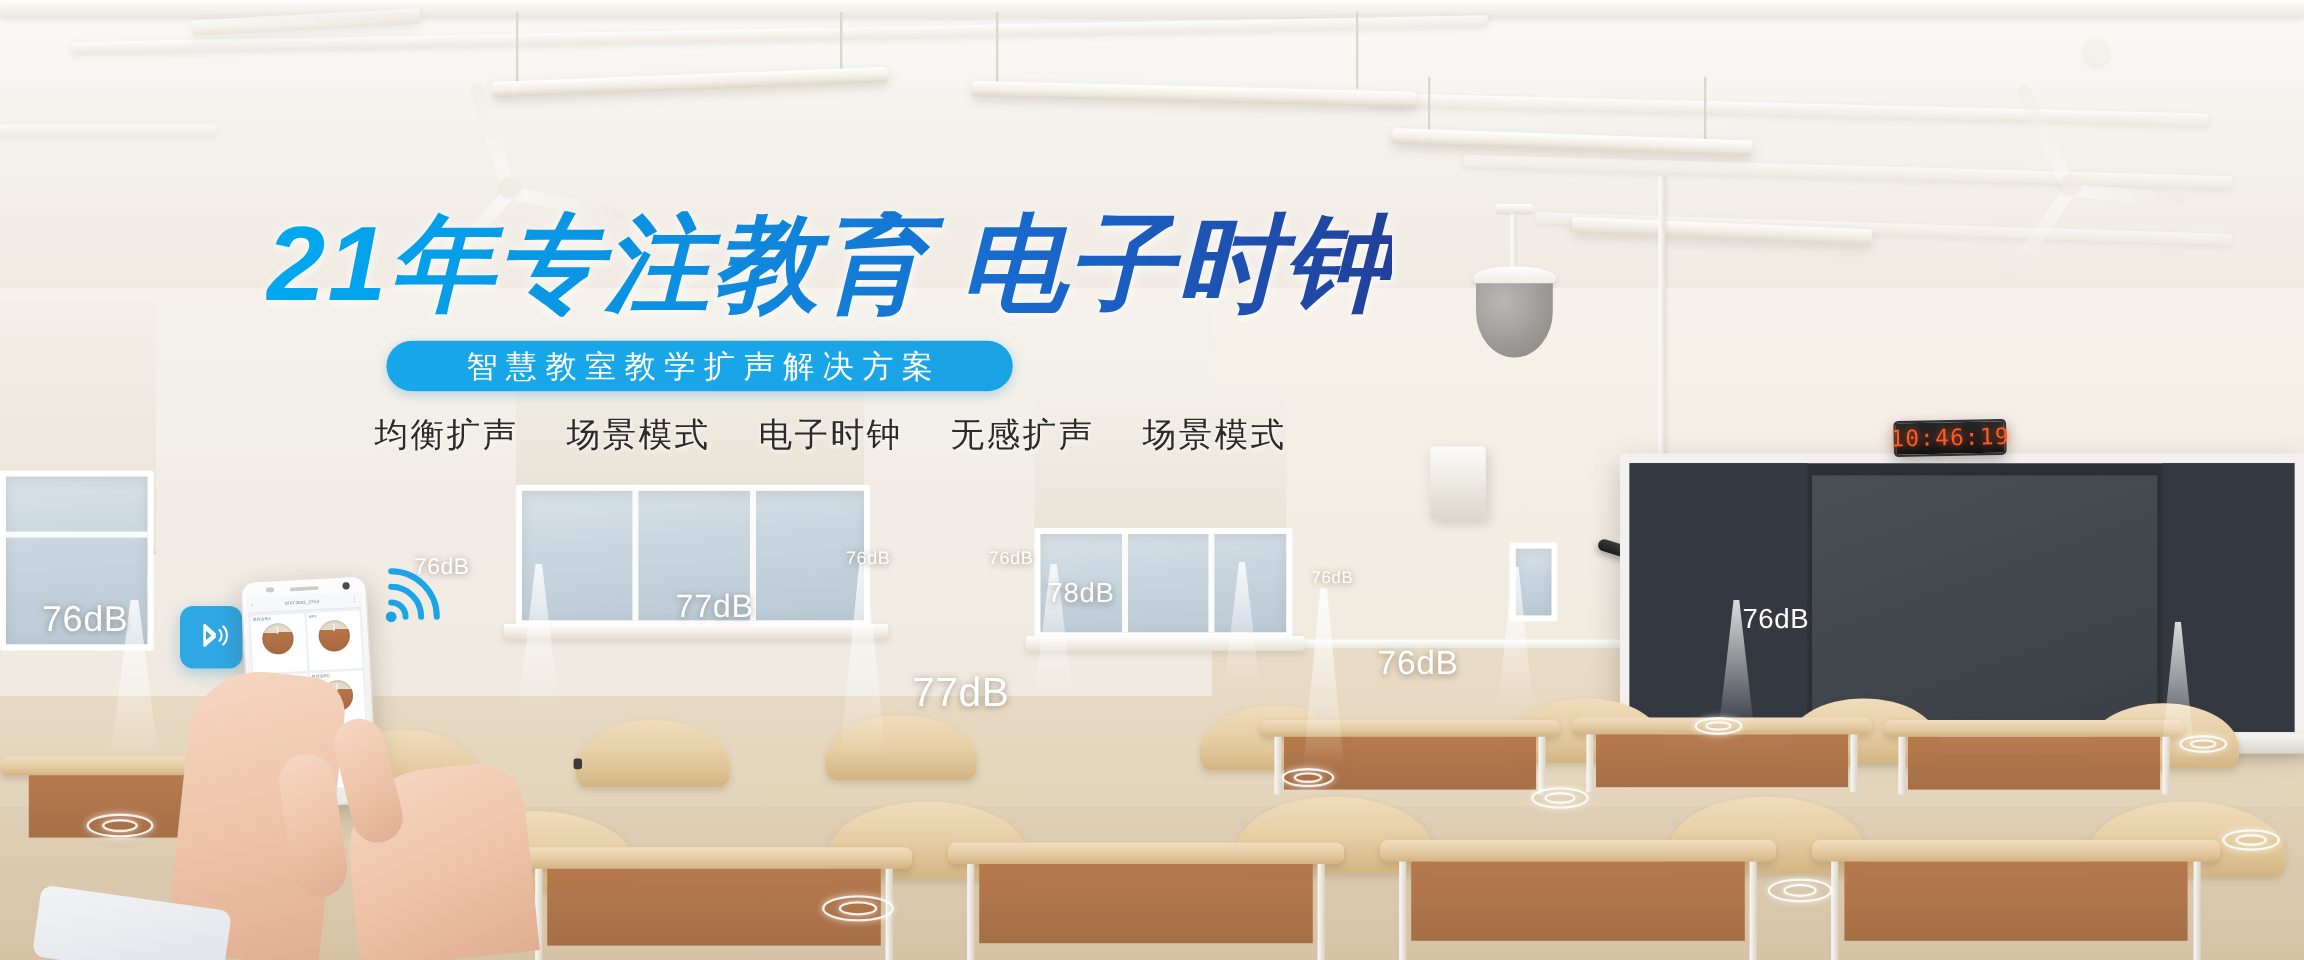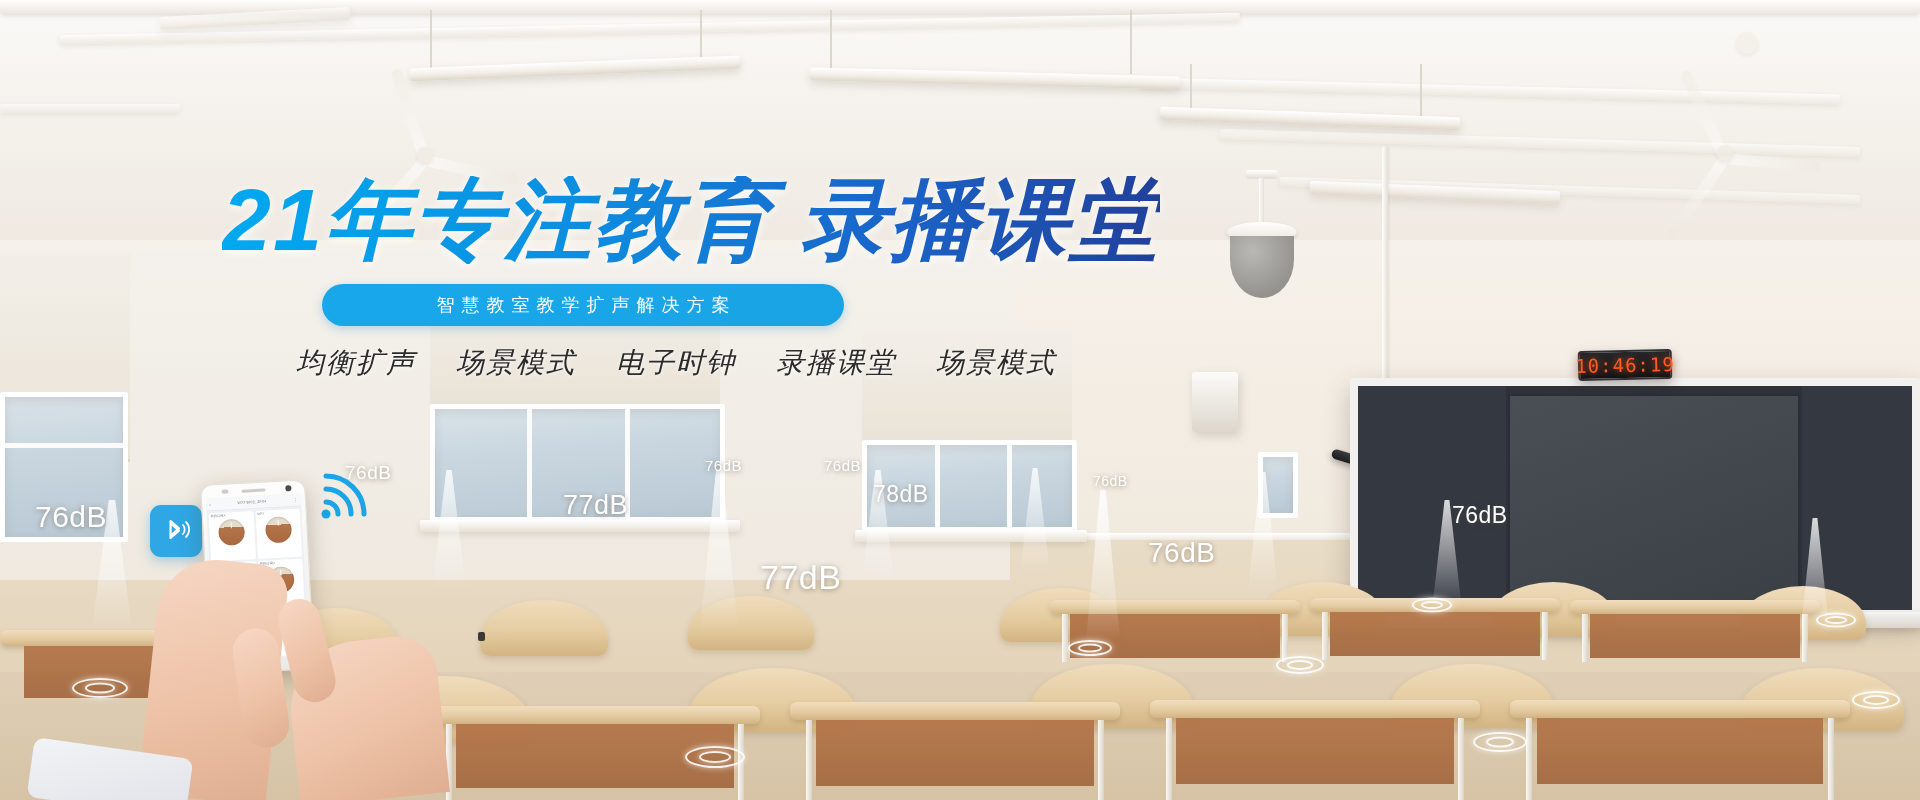--- a/index.html
+++ b/index.html
@@ -214,26 +214,26 @@
     -webkit-text-fill-color:transparent;
     filter:drop-shadow(0 2px 5px rgba(255,255,255,.95));
   }
   .pill{
     position:absolute; left:322px; top:284px; height:42px; width:522px;
     background:linear-gradient(90deg,#17a7ea 0%,#19a6e8 60%,#1aa3e4 100%);
     border-radius:21px; display:flex; align-items:center; justify-content:center;
     box-shadow:0 3px 10px rgba(25,140,210,.28);
   }
   .pill span{
-    color:#ffffff; font-size:18px; letter-spacing:7px; padding-left:7px;
+    color:#ffffff; font-size:26px; letter-spacing:7px; padding-left:7px;
     font-family:"DejaVu Sans","Liberation Sans",sans-serif;
   }
   .features{
-    position:absolute; left:296px; top:344px; display:flex; gap:40px;
-    align-items:center; white-space:nowrap;font-style:italic;
+    position:absolute; left:312px; top:344px; display:flex; gap:40px;
+    align-items:center; white-space:nowrap;
   }
   .features .f{
     color:#2b2b2b; font-size:28px; letter-spacing:2px;
     text-shadow:0 1px 4px rgba(255,255,255,.9);
     font-family:"DejaVu Sans","Liberation Sans",sans-serif;
   }
 
   
   .bt-badge{
     position:absolute; left:150px; top:505px; width:52px; height:52px;
@@ -569,31 +569,31 @@
       <span class="db-label" style="left: 563px; top: 490px; font-size: 27px; color: rgb(255, 255, 255);">77dB</span>
       <span class="db-label" style="left: 705px; top: 457px; font-size: 15px; color: rgb(255, 255, 255);">76dB</span>
       <span class="db-label" style="left: 824px; top: 457px; font-size: 15px; color: rgb(255, 255, 255);">76dB</span>
       <span class="db-label" style="left: 873px; top: 481px; font-size: 23px; color: rgb(255, 255, 255);">78dB</span>
       <span class="db-label" style="left: 760px; top: 558px; font-size: 34px; color: rgb(255, 255, 255);">77dB</span>
       <span class="db-label" style="left: 1093px; top: 473px; font-size: 14px; color: rgb(255, 255, 255);">76dB</span>
       <span class="db-label" style="left: 1148px; top: 537px; font-size: 28px; color: rgb(255, 255, 255);">76dB</span>
       <span class="db-label" style="left: 1452px; top: 502px; font-size: 23px; color: rgb(255, 255, 255);">76dB</span>
     </div>
 
-  <div class="headline">21年专注教育 录播课堂</div>
+  <div class="headline">21年专注教育 电子时钟</div>
 
   <div class="pill">
     <span>智慧教室教学扩声解决方案</span>
   </div>
 
   <div class="features">
     <span class="f">均衡扩声</span>
     <span class="f">场景模式</span>
     <span class="f">电子时钟</span>
-    <span class="f">录播课堂</span>
+    <span class="f">无感扩声</span>
     <span class="f">场景模式</span>
   </div>
 
   <div class="bt-badge">
     <svg width="30" height="30" viewBox="0 0 30 30">
       <path d="M11 4 L19 11 L11 18 L11 2 L19 9 L11 16" fill="none" stroke="#ffffff" stroke-width="2.1" stroke-linecap="round" stroke-linejoin="round" transform="translate(-2,3) scale(1.05)"></path>
       <path d="M22 9 a5 6 0 0 1 0 9" fill="none" stroke="#ffffff" stroke-width="1.8" stroke-linecap="round"></path>
       <path d="M25 6 a8 9.5 0 0 1 0 15" fill="none" stroke="#ffffff" stroke-width="1.8" stroke-linecap="round"></path>
     </svg>
   </div>

